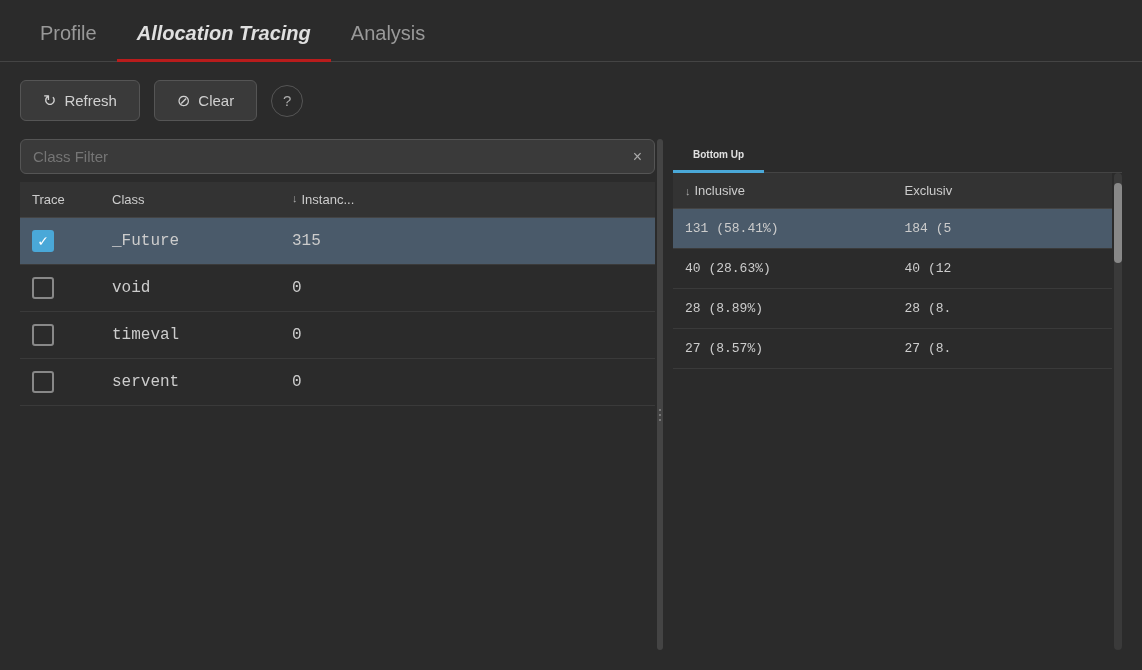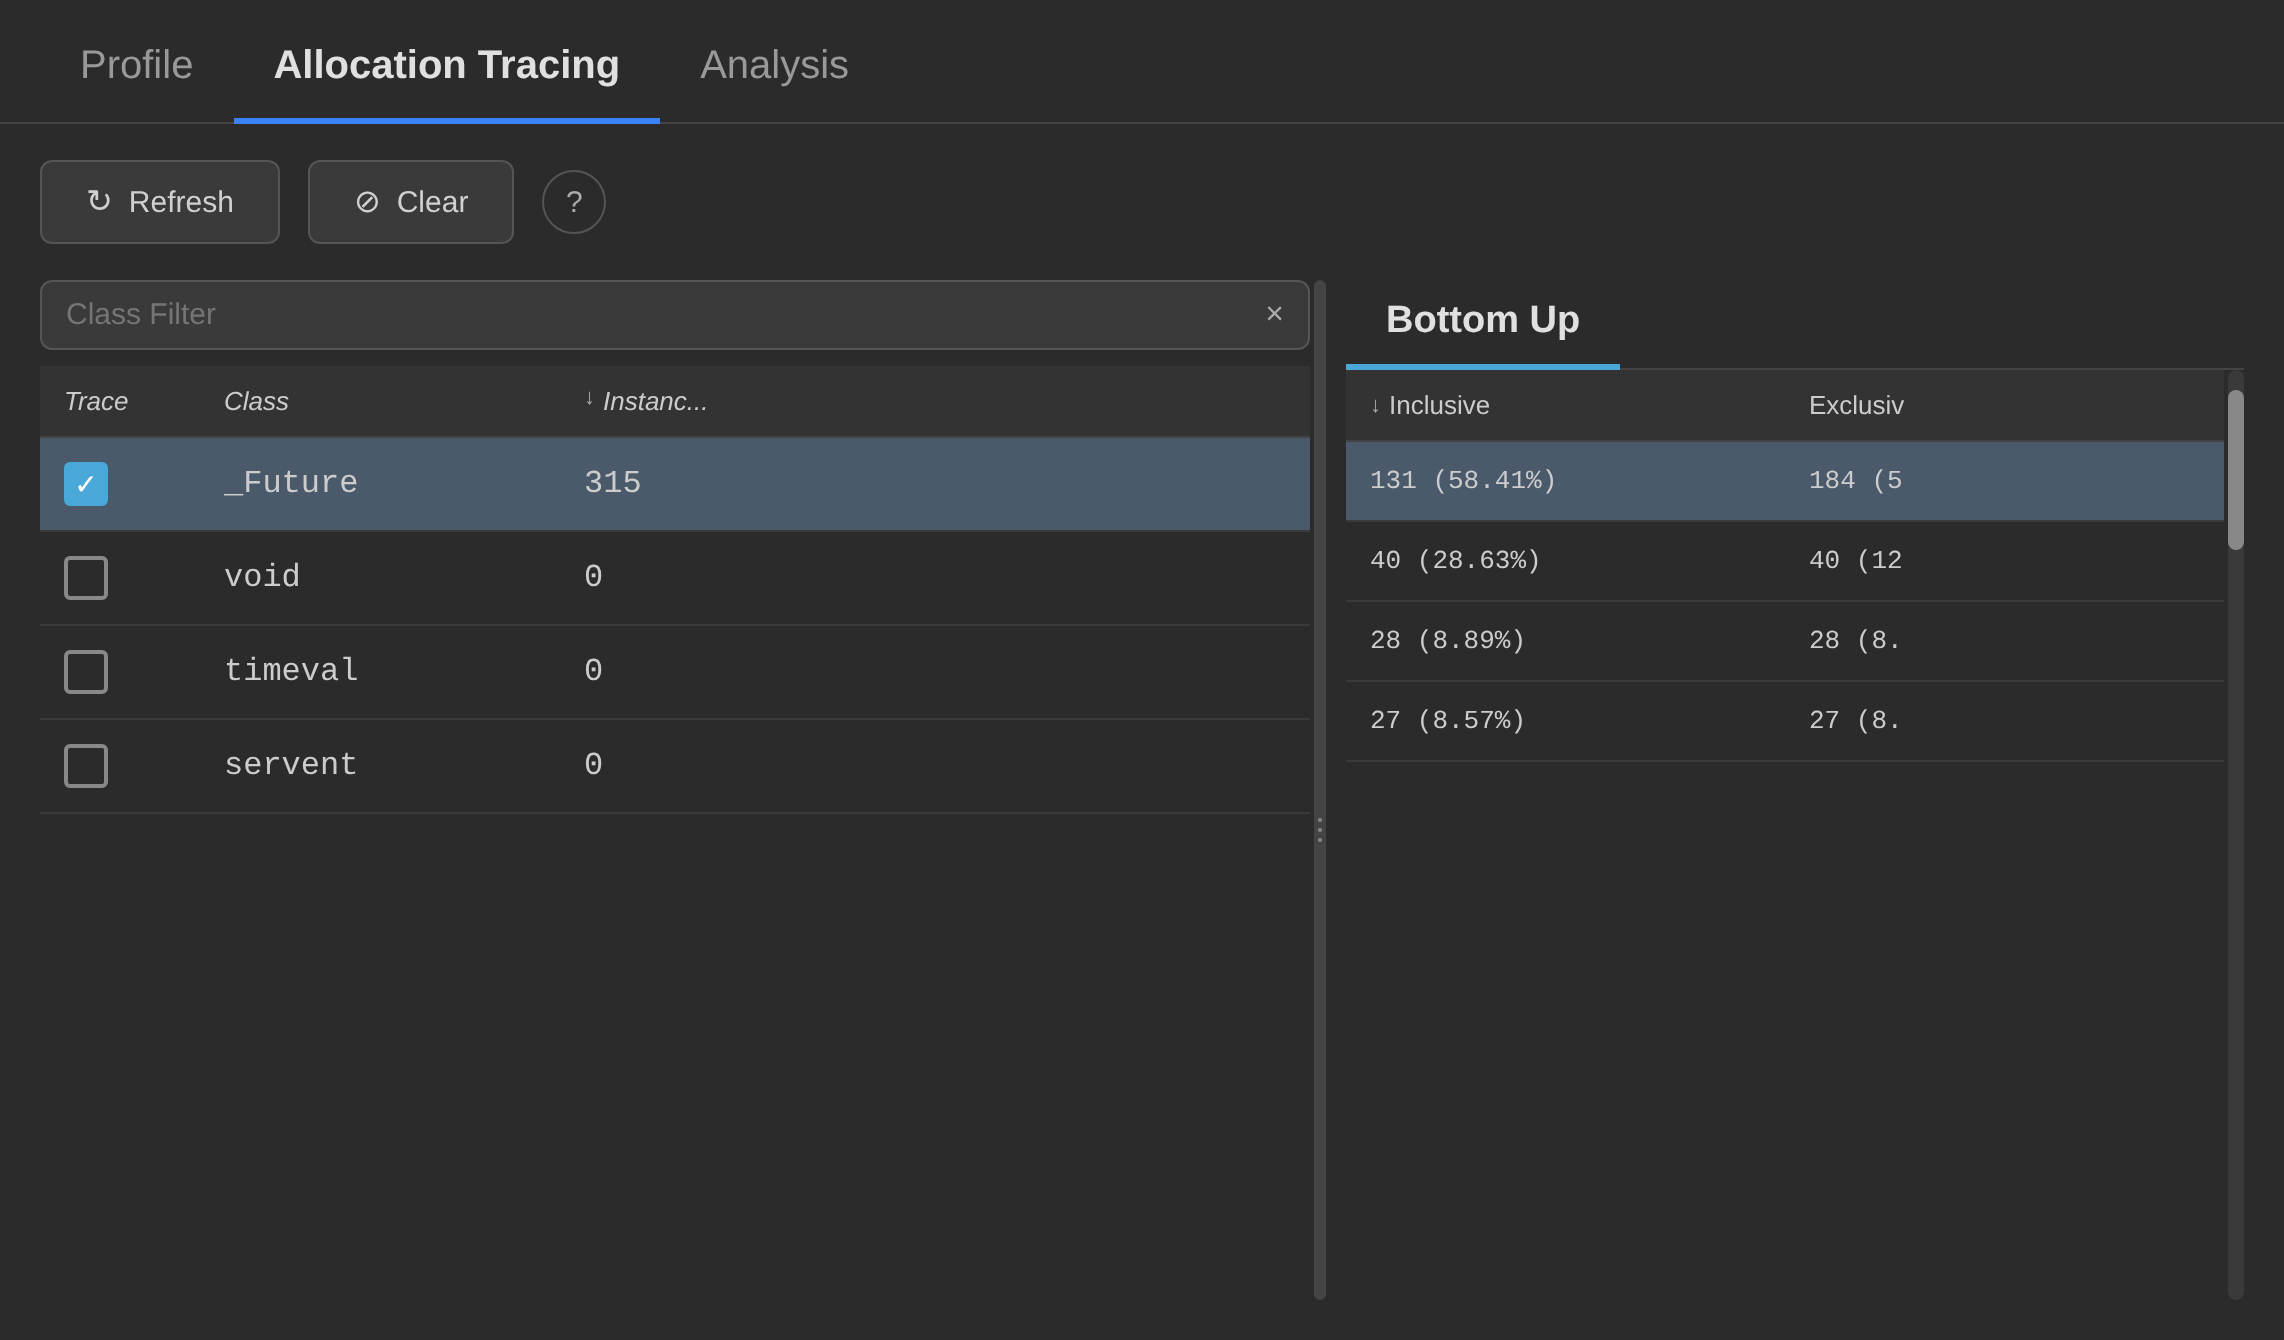--- a/index.html
+++ b/index.html
@@ -38,21 +38,22 @@
       cursor: pointer;
       color: #999;
       font-size: 20px;
       border-bottom: 3px solid transparent;
       margin-bottom: -1px;
     }
 
     .tab.active {
       color: #e0e0e0;
       font-weight: 600;
-      border-bottom: 3px solid #3b82f6;
+      border-bottom: 3px solid #b91c1c;
+      font-style: italic;
     }
 
     
     .toolbar {
       display: flex;
       align-items: center;
       padding: 18px 20px;
       gap: 14px;
       flex-shrink: 0;
     }
@@ -149,21 +150,20 @@
     }
 
     .th {
       padding: 10px 12px;
       color: #ccc;
       font-size: 13px;
       font-weight: 500;
       display: flex;
       align-items: flex-start;
       gap: 4px;
-      font-style: italic;
     }
 
     .th-sort {
       color: #aaa;
       font-size: 11px;
     }
 
     .table-body {
       flex: 1;
       overflow-y: auto;
@@ -240,21 +240,21 @@
       display: flex;
       align-items: flex-end;
       border-bottom: 1px solid #444;
       flex-shrink: 0;
     }
 
     .sub-tab {
       padding: 10px 20px;
       cursor: pointer;
       color: #999;
-      font-size: 19px;
+      font-size: 10px;
       border-bottom: 3px solid transparent;
       margin-bottom: -1px;
       text-align: center;
     }
 
     .sub-tab.active {
       color: #e0e0e0;
       font-weight: 600;
       border-bottom: 3px solid #4aa8d8;
     }

